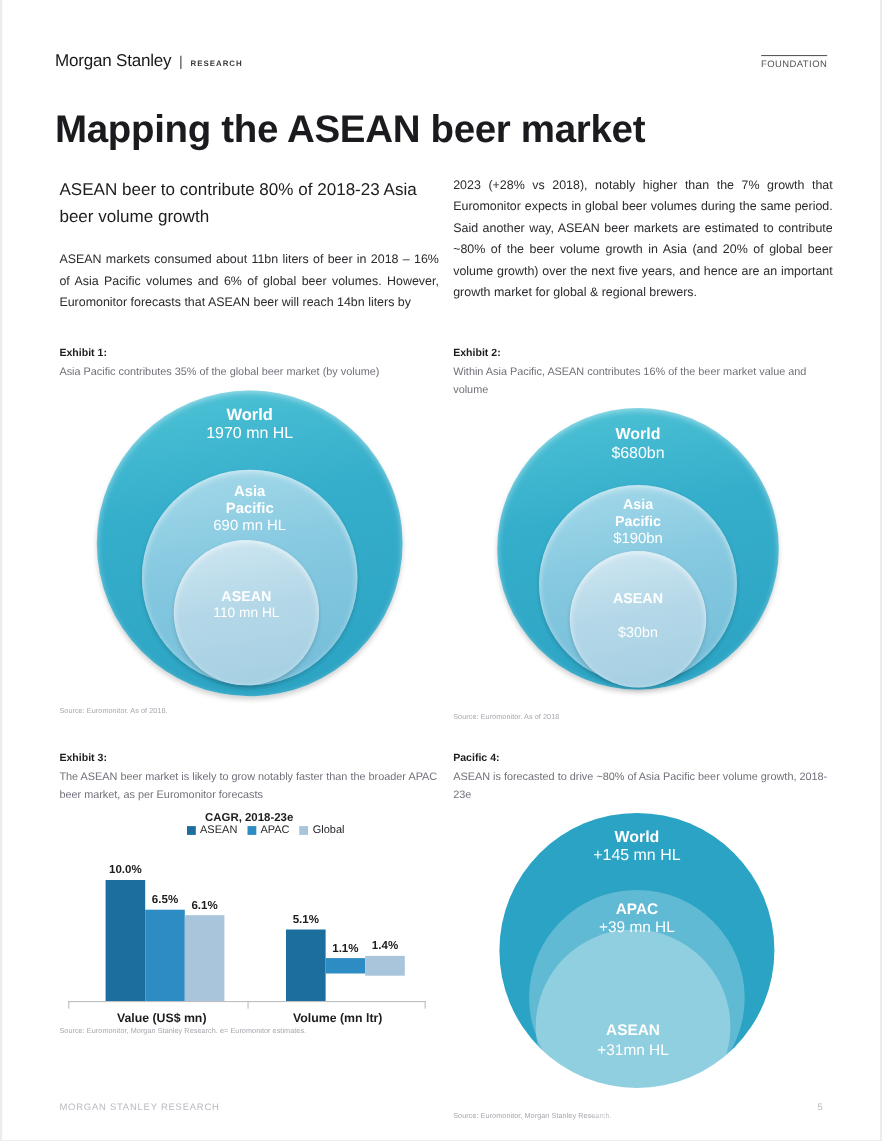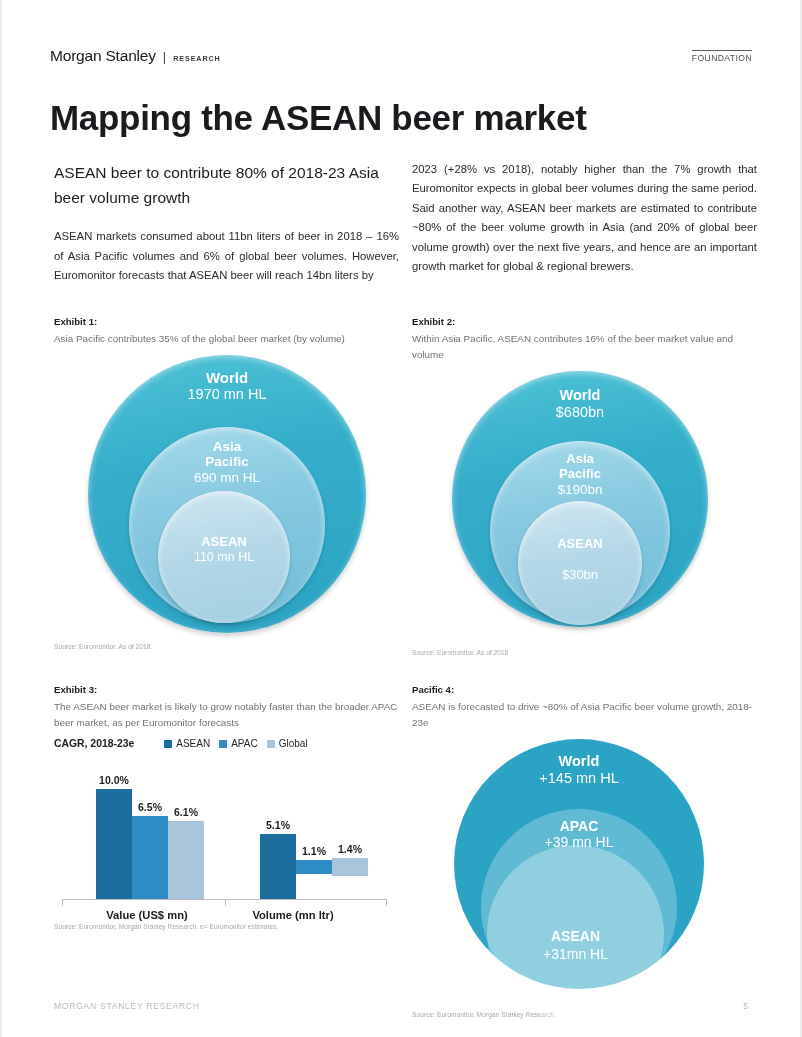--- a/index.html
+++ b/index.html
@@ -99,21 +99,21 @@
     background: linear-gradient(170deg,#cfe7f1 0%,#b5d8e8 45%,#a3cfe2 100%);
     box-shadow: 0 2px 4px rgba(0,0,0,0.15), inset 0 2px 6px rgba(255,255,255,0.6);
   }
   
   .flat-outer { background: #2aa3c4; }
   .flat-mid   { background: rgba(255,255,255,0.26); }
   .flat-inner { background: rgba(255,255,255,0.30); }
 
   
   .chart-title-row {
-    display: flex; align-items: center; margin-top: 7px;
+    display: flex; align-items: center; margin-top: 7px; flex-direction: column;
   }
   .chart-title { font-size: 10.4px; font-weight: 700; color: #1d1d20; }
   .legend { display: flex; gap: 9px; margin-left: 30px; align-items: center; }
   .legend-item { display: flex; align-items: center; gap: 4px; }
   .legend-swatch { width: 8px; height: 8px; display: block; }
   .legend-text { font-size: 10px; color: #25252a; }
 
   .chart-area {
     position: relative; height: 160px; margin-top: 12px;
     margin-left: 8px; margin-right: 12px;
@@ -268,21 +268,21 @@
           <span class="bar-label">1.1%</span>
           <span class="bar" style="height:14px;background:#2e8cc4;"></span>
         </div>
         <div class="bar-wrap" style="width:36px;height:18px;">
           <span class="bar-label">1.4%</span>
           <span class="bar" style="height:18px;background:#a9c5db;"></span>
         </div>
       </div>
 
       <span class="cat-label" style="left:10px;width:150px;">Value (US$ mn)</span>
-      <span class="cat-label" style="left:156px;width:150px;">Volume (mn ltr)</span>
+      <span class="cat-label" style="left:170px;width:150px;">Volume (mn ltr)</span>
     </div>
 
     <div class="source-note" style="margin-top:2px;">Source: Euromonitor, Morgan Stanley Research. e= Euromonitor estimates.</div>
   </div>
 
   <div class="ex4-block">
     <div class="exhibit-label">Pacific 4:</div>
     <div class="exhibit-caption">ASEAN is forecasted to drive ~80% of Asia Pacific beer volume growth, 2018-23e</div>
 
     <div class="venn" style="height:258px;margin-top:8px;">

